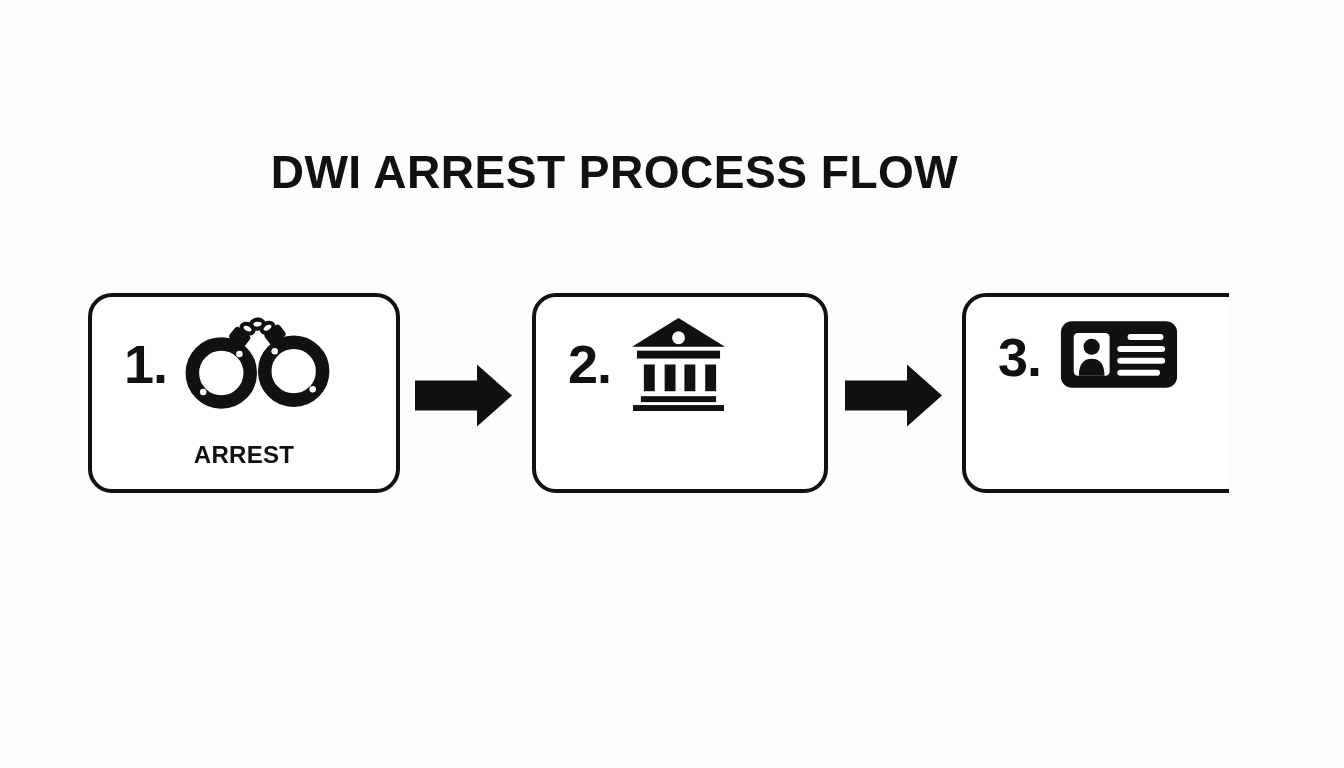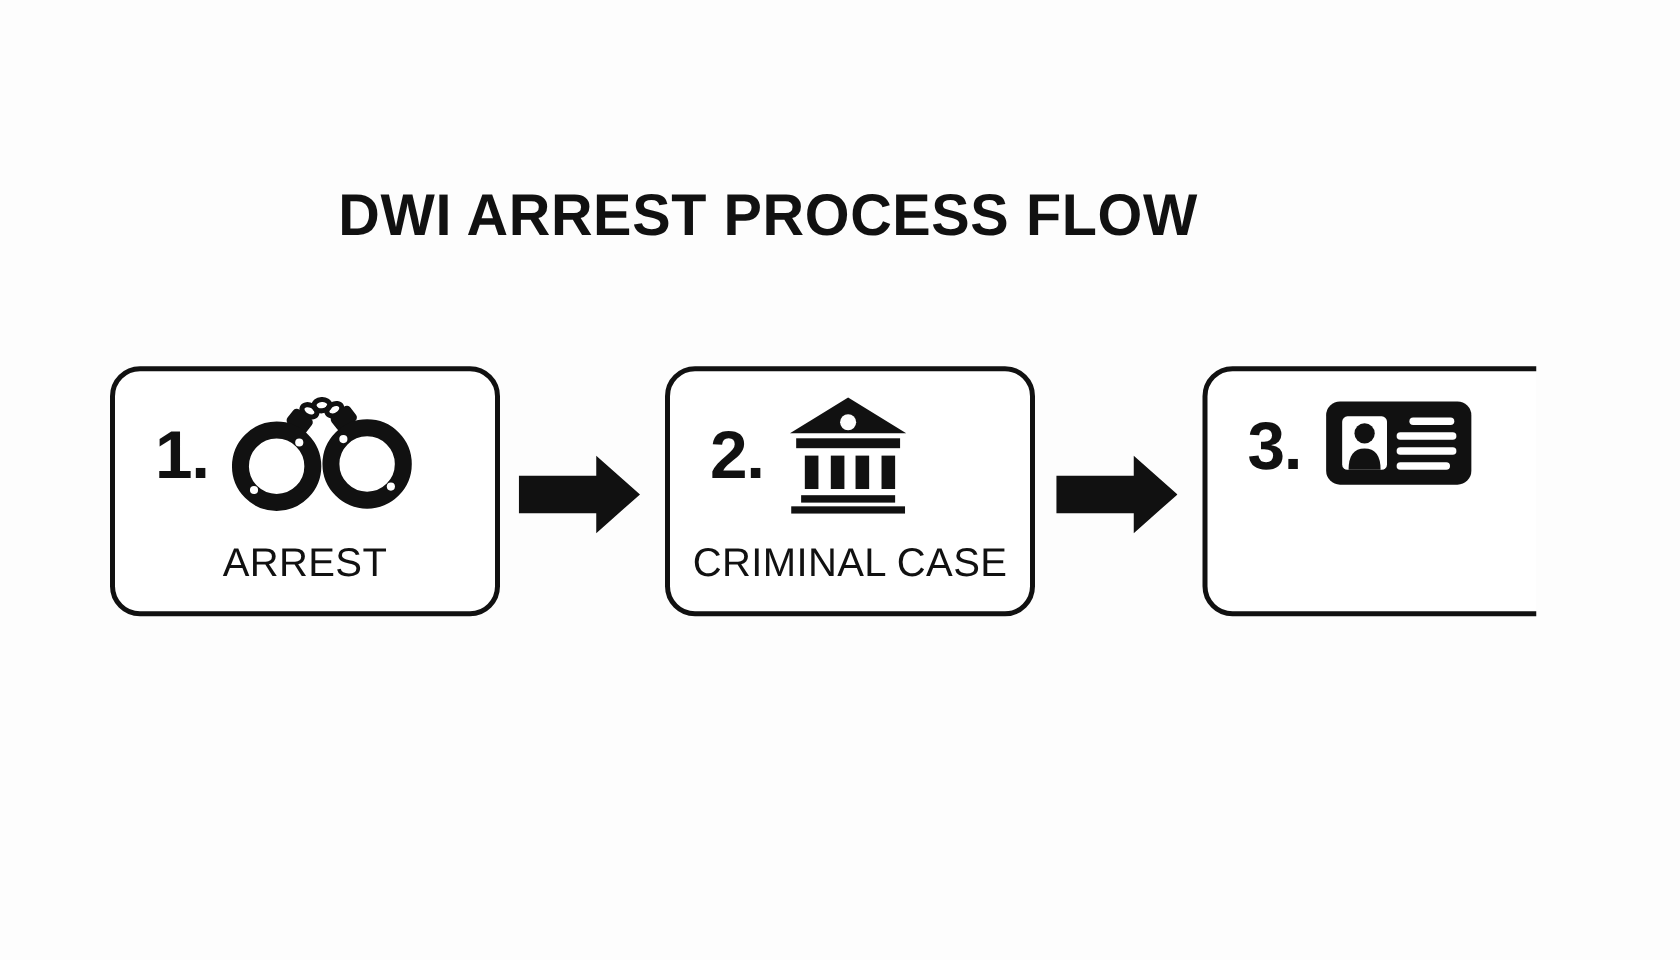--- a/index.html
+++ b/index.html
@@ -31,21 +31,21 @@
     display:flex; align-items:center; gap:18px;
     align-self:flex-start; margin-left:20px;
   }
   .step-number {
     font-size:54px; font-weight:700; line-height:1; color:var(--ink);
     letter-spacing:-1px;
   }
   .step-icon { display:flex; align-items:center; }
   .step-icon svg { display:block; }
   .step-label {
-    font-size:32px; font-weight:400; letter-spacing:0.3px;
+    font-size:24px; font-weight:700; letter-spacing:0.3px;
     color:var(--ink); white-space:nowrap;
   }
   .flow-arrow { position:absolute; top:364px; width:97px; height:63px; }
   .arrow-1 { left:415px; }
   .arrow-2 { left:845px; }
   .flow-arrow svg { display:block; width:100%; height:100%; }
 </style>
 </head>
 <body>
 
@@ -95,21 +95,20 @@
           <rect x="8" y="35" width="84" height="8" fill="#111"></rect>
           <rect x="15" y="49" width="11" height="27" fill="#111"></rect>
           <rect x="36" y="49" width="11" height="27" fill="#111"></rect>
           <rect x="56" y="49" width="11" height="27" fill="#111"></rect>
           <rect x="77" y="49" width="11" height="27" fill="#111"></rect>
           <rect x="12" y="81" width="76" height="6" fill="#111"></rect>
           <rect x="4" y="90" width="92" height="6" fill="#111"></rect>
         </svg>
       </span>
     </div>
-    <div class="step-label">CRIMINAL CASE</div>
   </div>
 
   <div class="flow-arrow arrow-2">
     <svg viewBox="0 0 97 62">
       <polygon points="0,16 62,16 62,0 97,31 62,62 62,46 0,46" fill="#111"></polygon>
     </svg>
   </div>
 
   <div class="step-box box-3">
     <div class="box-top">

